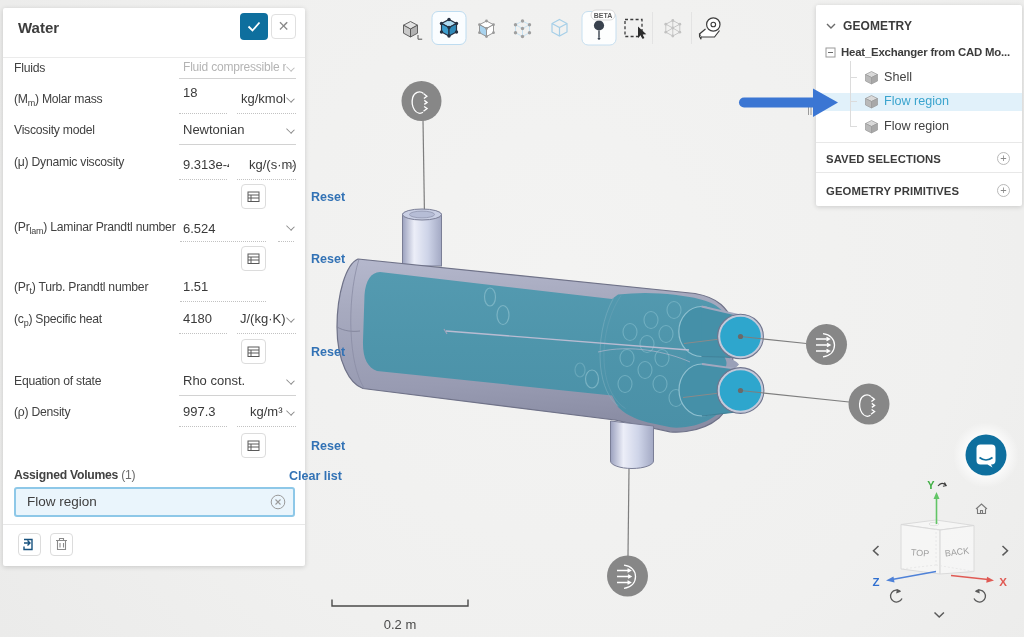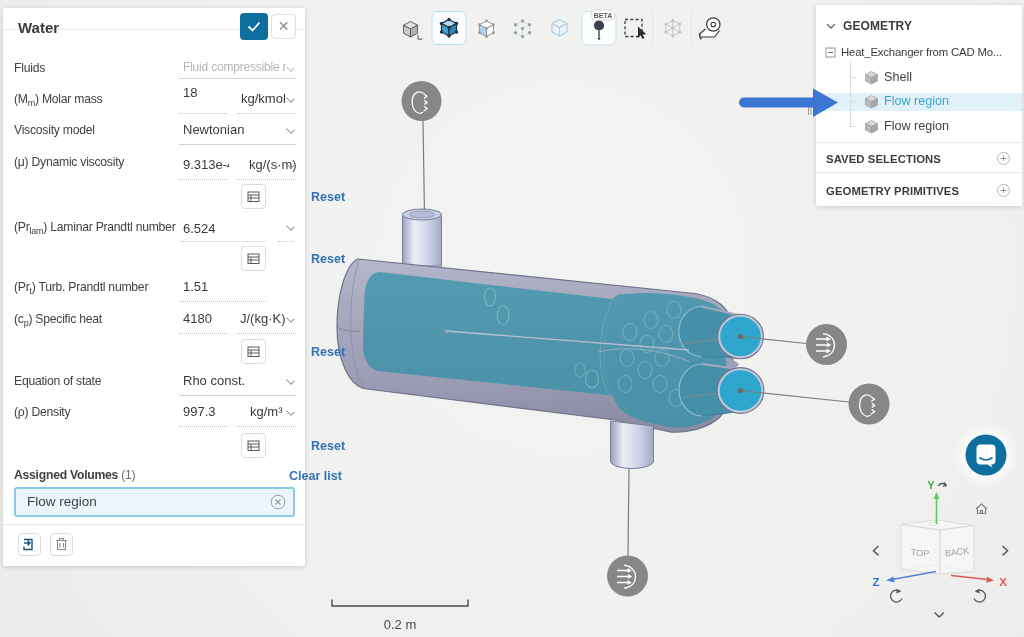--- a/index.html
+++ b/index.html
@@ -4,21 +4,21 @@
 <style>
   * { margin:0; padding:0; box-sizing:border-box; }
   html,body { width:1024px; height:637px; overflow:hidden; }
   body { font-family:"Liberation Sans", sans-serif; background:#f0f0ef; position:relative; }
   .vp { position:absolute; inset:0; background:radial-gradient(circle at 55% 42%, #f3f3f2 0%, #f0f0ef 60%, #ebebea 100%); }
   svg.abs { position:absolute; }
 
   
   .lpanel { position:absolute; left:3px; top:8px; width:302px; height:558px; background:#fff;
             border-radius:2px; box-shadow:0 1px 5px rgba(0,0,0,.16); }
-  .lhead { position:absolute; left:0; top:0; right:0; height:22px; border-bottom:1px solid #ebebeb; }
+  .lhead { position:absolute; left:0; top:0; right:0; height:50px; border-bottom:1px solid #ebebeb; }
   .lhead .title { position:absolute; left:15px; top:11px; font-size:15px; font-weight:bold; color:#3c3c3c; }
   .btn-ok { position:absolute; left:237px; top:5px; width:28px; height:27px; background:#0e6f9e; border-radius:4px; }
   .btn-x  { position:absolute; left:268px; top:6px; width:25px; height:25px; background:#fff; border:1px solid #e0e0e0; border-radius:4px;
             color:#8a8a8a; font-size:14px; text-align:center; line-height:23px; }
   .lab { position:absolute; left:11px; font-size:12.2px; letter-spacing:-0.25px; color:#424242; white-space:nowrap; }
   .val { position:absolute; left:180px; font-size:13px; color:#3a3a3a; white-space:nowrap; }
   .unit { position:absolute; font-size:13px; color:#3a3a3a; white-space:nowrap; }
   .ul { position:absolute; height:0; border-top:1px dotted #c2c2c2; }
   .uls { position:absolute; height:1px; background:#d2d2d2; }
   .chev { position:absolute; width:7px; height:7px; border-right:1.4px solid #8a8a8a; border-bottom:1.4px solid #8a8a8a;
@@ -465,21 +465,21 @@
   <div class="hl" style="top:87.5px;"></div>
   <svg width="10" height="8" style="position:absolute; left:10px; top:17px;">
       <path d="M 1,2 L 5,6 L 9,2" fill="none" stroke="#6a6a6a" stroke-width="1.4"></path>
     </svg>
   <span class="sec" style="position:absolute; left:27px; top:14px; font-size:12px;">GEOMETRY</span>
 
   <svg width="11" height="11" style="position:absolute; left:9px; top:42px;">
       <rect x="1" y="1" width="9" height="9" fill="#fff" stroke="#9a9a9a"></rect>
       <line x1="3" y1="5.5" x2="8" y2="5.5" stroke="#6a6a6a"></line>
     </svg>
-  <span style="position:absolute; left:25px; top:41px; font-weight:normal; font-size:11.4px; letter-spacing:-0.2px; white-space:nowrap; width:170px; overflow:hidden;">Heat_Exchanger from CAD Mo...</span>
+  <span style="position:absolute; left:25px; top:41px; font-weight:bold; font-size:11.4px; letter-spacing:-0.2px; white-space:nowrap; width:170px; overflow:hidden;">Heat_Exchanger from CAD Mo...</span>
 
   <div style="position:absolute; left:34px; top:56px; width:1px; height:66px; background:#dcdcdc;"></div>
   <div style="position:absolute; left:34px; top:72px; width:7px; height:1px; background:#dcdcdc;"></div>
   <div style="position:absolute; left:34px; top:96px; width:7px; height:1px; background:#dcdcdc;"></div>
   <div style="position:absolute; left:34px; top:121px; width:7px; height:1px; background:#dcdcdc;"></div>
 
   <svg class="cub" width="15" height="15" style="position:absolute; left:48px; top:65px;">
       <use href="#treecube"></use>
     </svg>
   <svg class="cub" width="15" height="15" style="position:absolute; left:48px; top:89px;">

